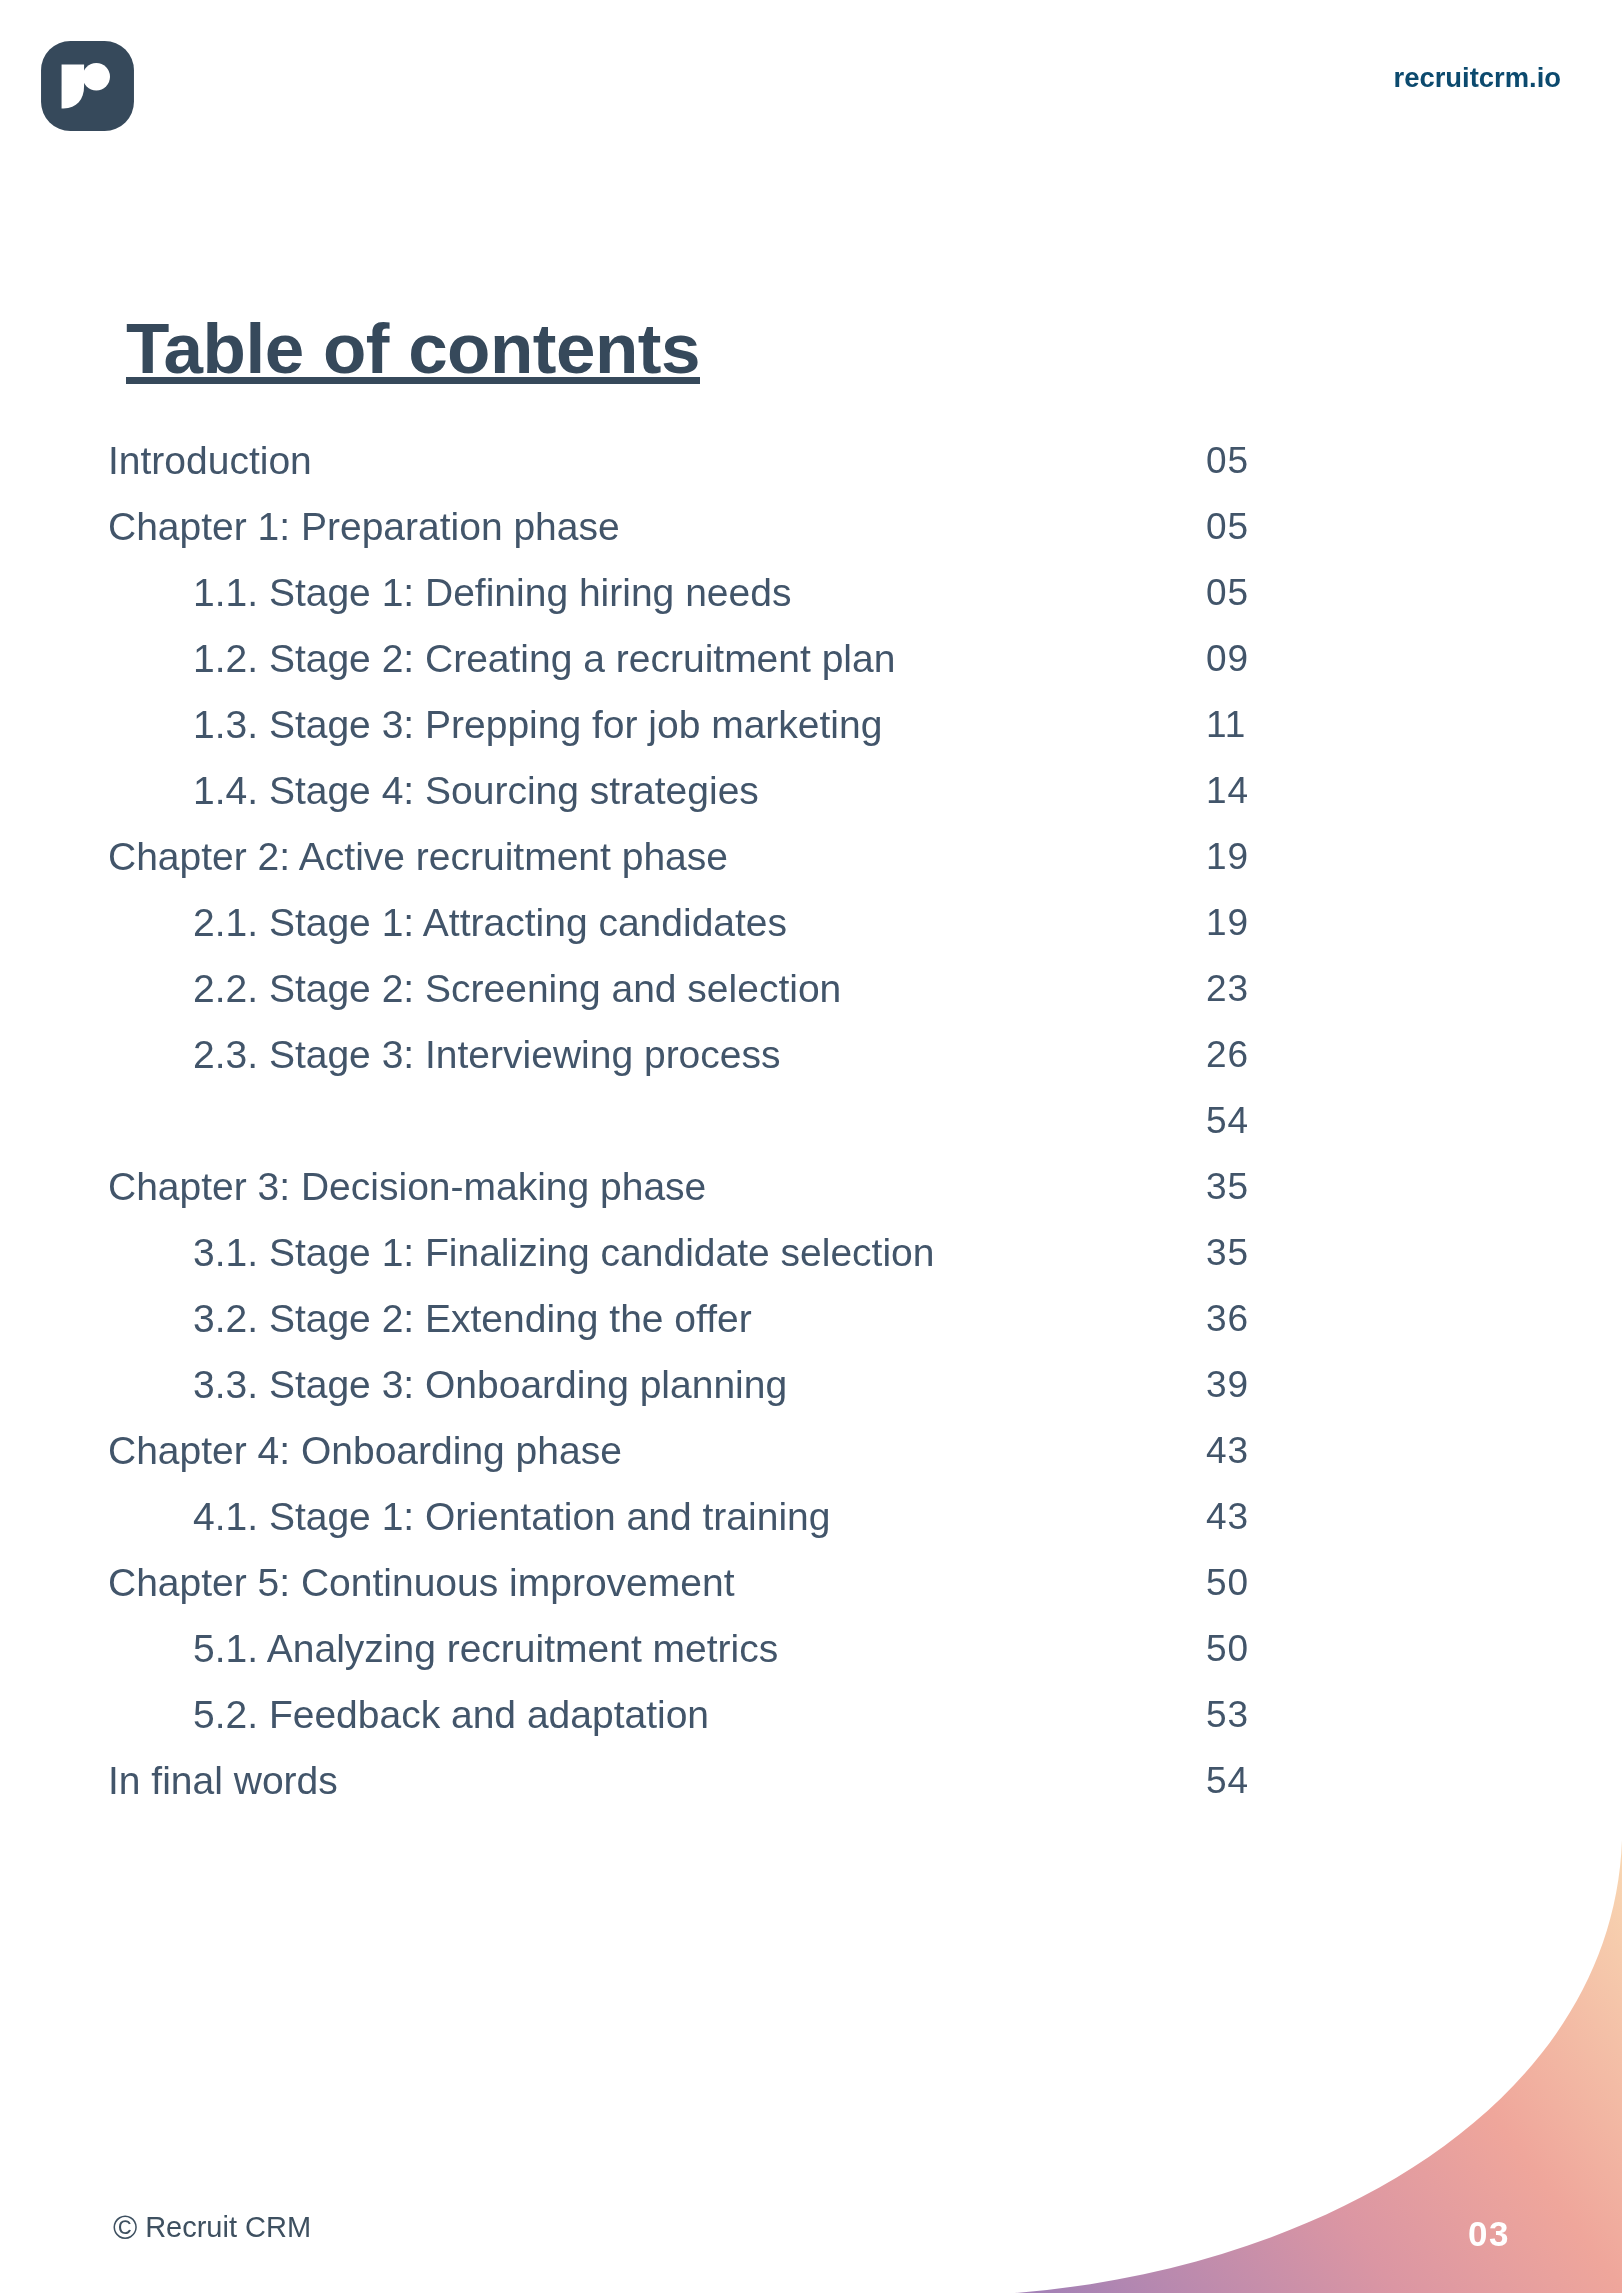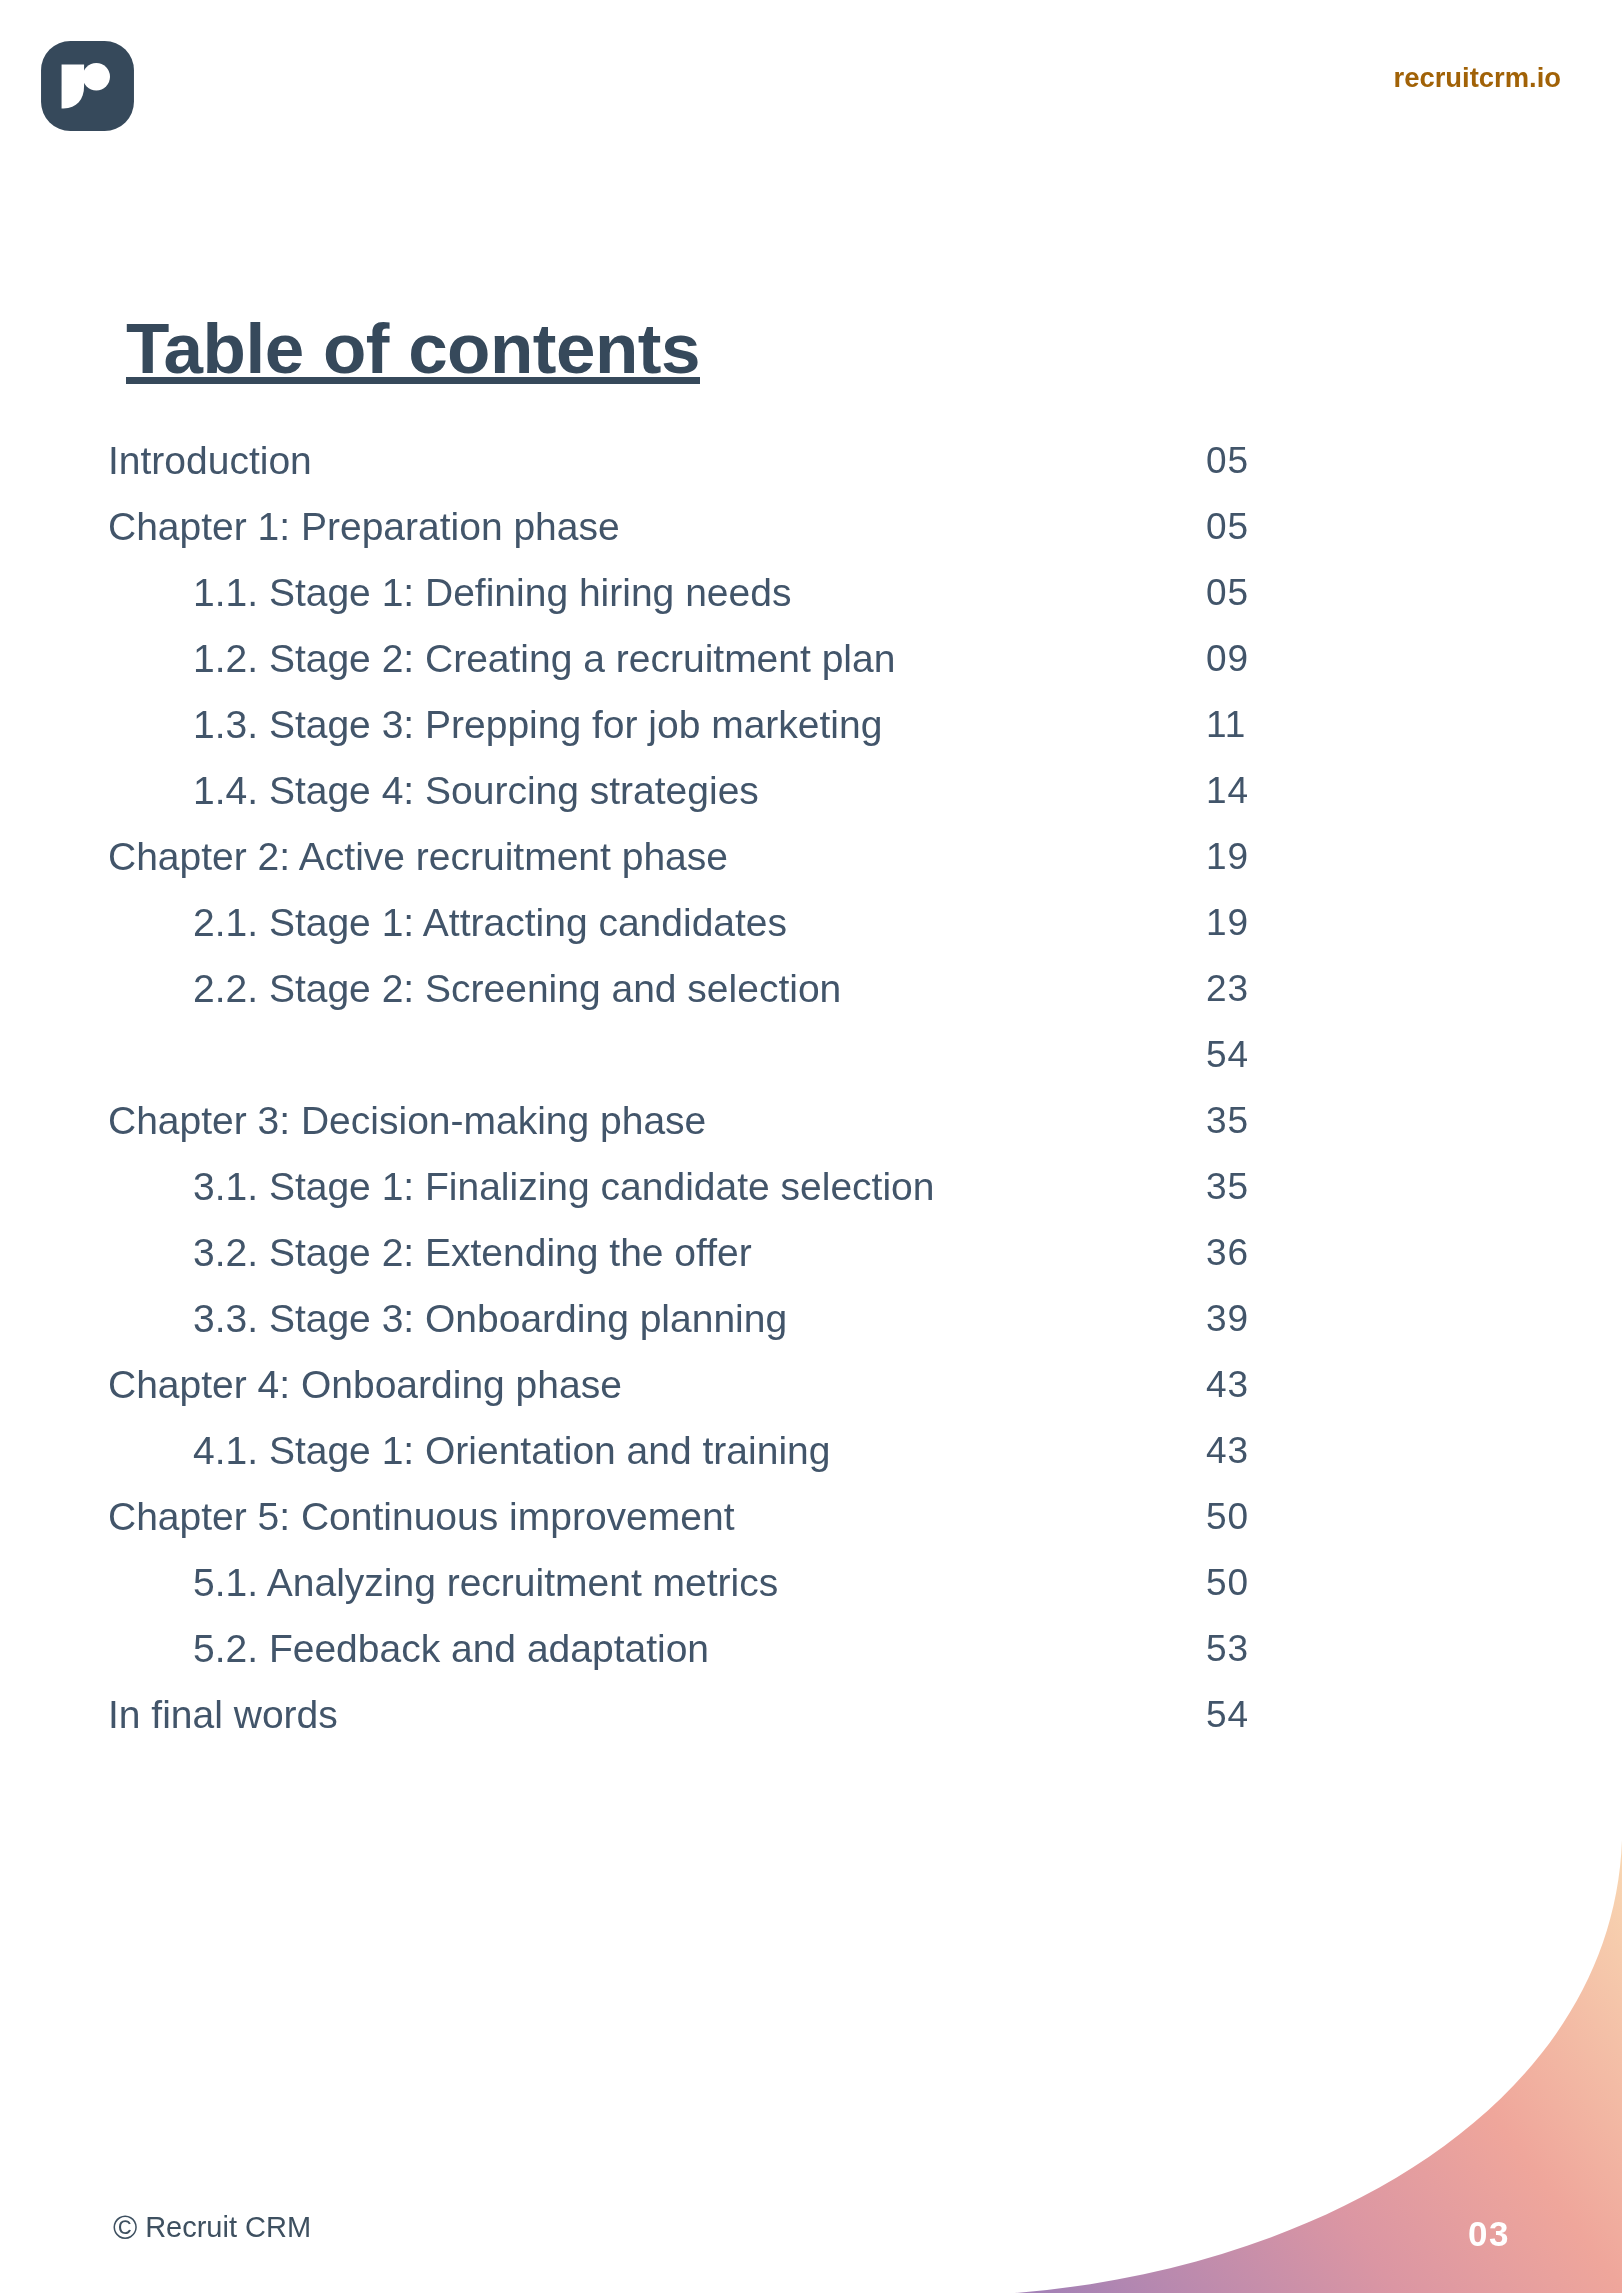--- a/index.html
+++ b/index.html
@@ -6,21 +6,21 @@
   body{
     width:1622px;height:2294px;position:relative;overflow:hidden;
     background:#ffffff;
     font-family:"Liberation Sans", sans-serif;
   }
   .logo{
     position:absolute;left:41px;top:41px;width:93px;height:90px;
   }
   .brand{
     position:absolute;top:64px;right:61px;
-    font-size:27.4px;font-weight:700;color:#a16207;
+    font-size:27.4px;font-weight:700;color:#0c4a6e;
     text-decoration:none;line-height:1;
   }
   .page-title{
     position:absolute;left:126px;top:265px;
     font-size:71px;font-weight:700;color:#36495B;line-height:1;
     letter-spacing:-0.5px;
     text-decoration:underline;
   }
   .toc{
     position:absolute;left:108px;top:427px;width:1196px;
@@ -93,20 +93,24 @@
     </div>
     <div class="toc-row lvl1">
       <span class="lbl">2.1. Stage 1: Attracting candidates</span>
       <span class="pg">19</span>
     </div>
     <div class="toc-row lvl1">
       <span class="lbl">2.2. Stage 2: Screening and selection</span>
       <span class="pg">23</span>
     </div>
     <div class="toc-row lvl1">
+      <span class="lbl">2.3. Stage 3: Interviewing process</span>
+      <span class="pg">26</span>
+    </div>
+    <div class="toc-row lvl1">
       <span class="pg">54</span>
     </div>
     <div class="toc-row">
       <span class="lbl">Chapter 3: Decision-making phase</span>
       <span class="pg">35</span>
     </div>
     <div class="toc-row lvl1">
       <span class="lbl">3.1. Stage 1: Finalizing candidate selection</span>
       <span class="pg">35</span>
     </div>

